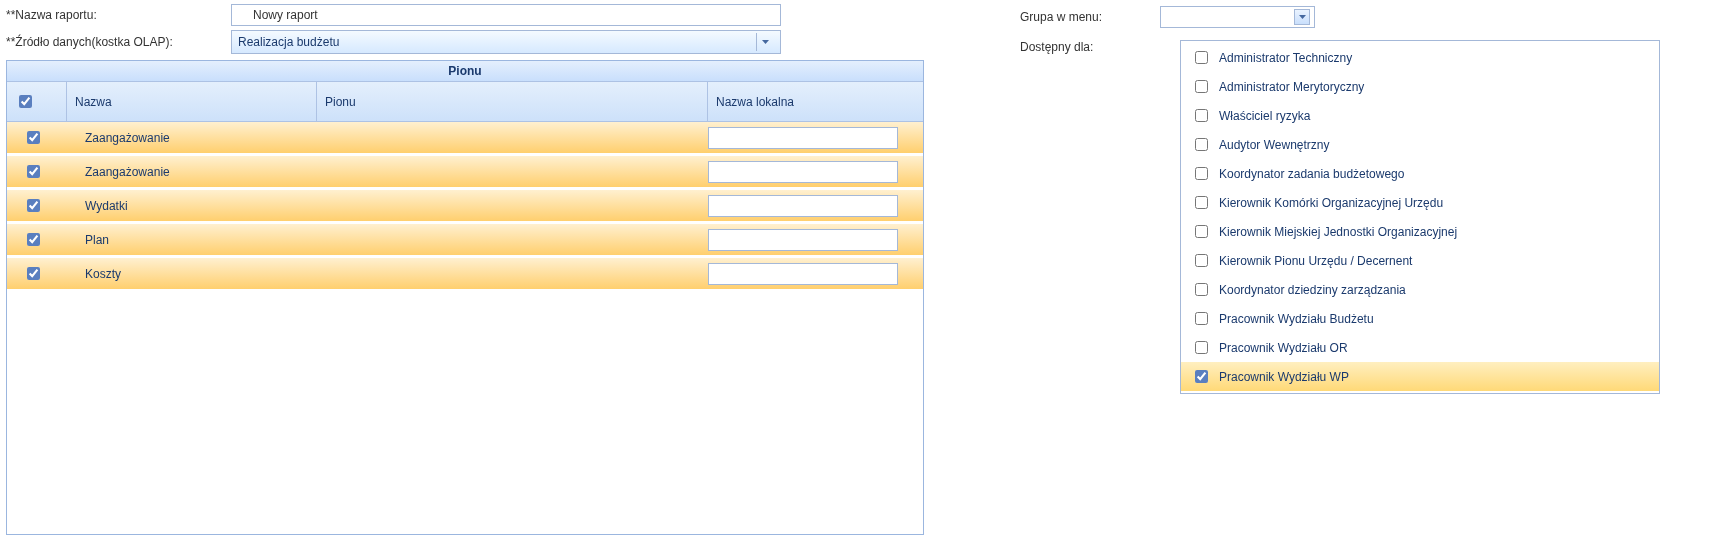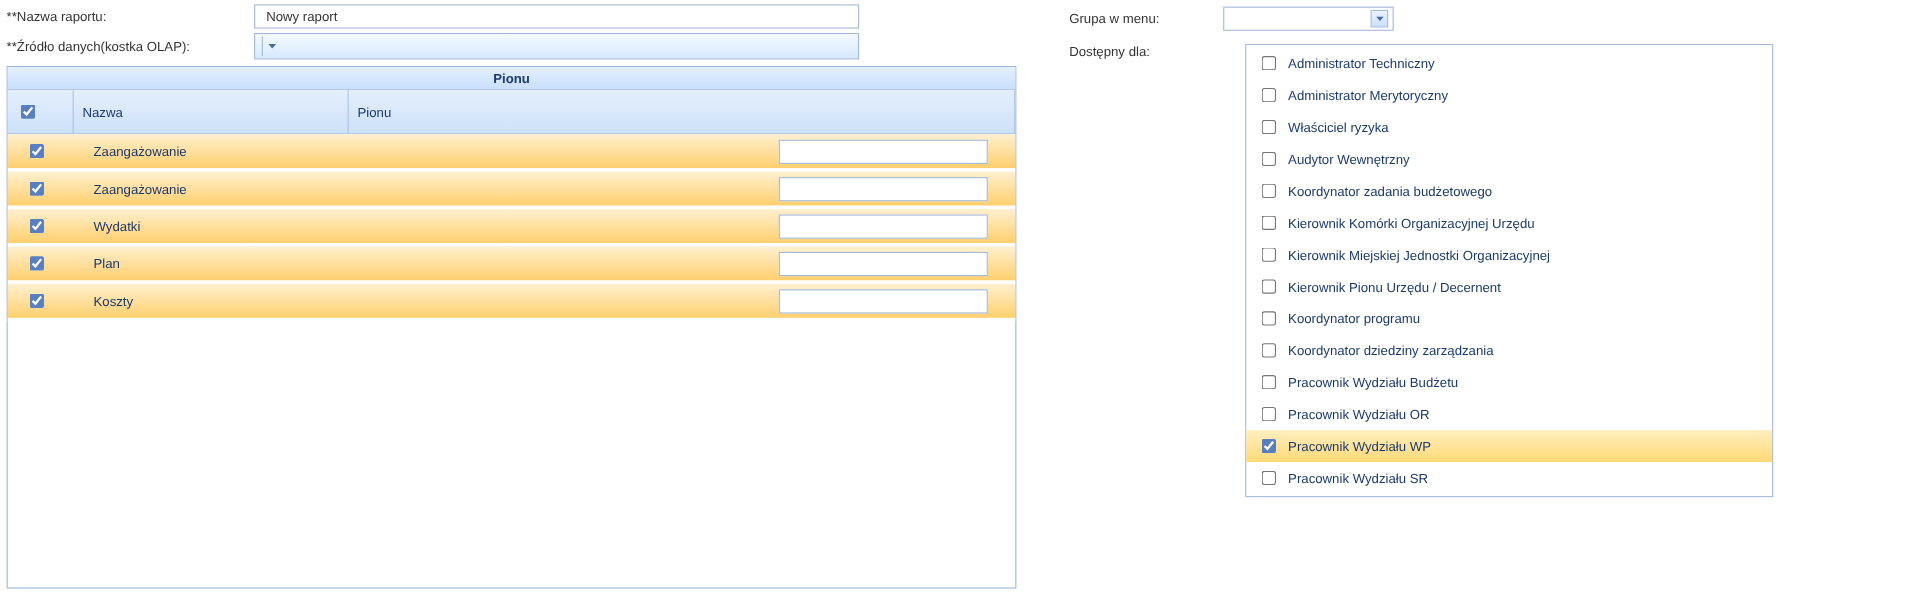--- a/index.html
+++ b/index.html
@@ -1,24 +1,24 @@
 <!DOCTYPE html>
 <html><head>
   <meta charset="utf-8">
   <style>
     * { box-sizing: border-box; font-family: Tahoma, Verdana, sans-serif; }
     body { margin: 0; padding: 4px 6px; font-size: 12px; color: #1b3a6d; background: #fff; }
     .form { display: block; }
-    .form-top { display: flex; gap: 24px; }
+    .form-top { display: flex; gap: 96px; }
     .form-left { flex: 0 0 auto; }
-    .form-right { flex: 0 0 auto; padding-right: 20px; margin-left: 24px; }
+    .form-right { flex: 0 0 auto; padding-right: 20px; }
     .row { display: flex; align-items: center; margin-bottom: 4px; }
     .label { width: 225px; color: #333; }
     input.text-input {
-      width: 550px; height: 22px; padding: 2px 10px;
+      width: 550px; height: 22px; padding: 2px 21px;
       border: 1px solid #a4b8d8; color: #333; font-size: 12px;
     }
     .combo { position: relative; width: 550px; height: 24px;
       border: 1px solid #a4b8d8; background: linear-gradient(#f4faff,#d6e9ff);
       display: flex; align-items: center; padding: 0 6px; color: #1b3a6d; cursor: pointer;
     }
     .combo .combo-text { flex: 1; }
     .combo .arrow {
       width: 18px; height: 18px; display:flex; align-items:center; justify-content:center;
       border-left: 1px solid #a4b8d8;
@@ -86,36 +86,38 @@
   <div class="form-top">
 
     <div class="form-left">
       <div class="row">
         <div class="label">**Nazwa raportu:</div>
         <input class="text-input" value="Nowy raport" style="">
       </div>
       <div class="row">
         <div class="label">**Źródło danych(kostka OLAP):</div>
         <div class="combo">
+          <span class="combo-text">Realizacja budżetu</span>
           <span class="arrow">
             <svg viewBox="0 0 7 4">
                 <path d="M0 0 L7 0 L3.5 4 Z" fill="#45689f"></path>
               </svg>
           </span>
         </div>
       </div>
 
       <div class="measures-panel">
         <div class="measures-title">Pionu</div>
         <div class="measures-header">
           <div class="col-check">
             <input type="checkbox" checked="" style="">
           </div>
           <div class="col-name">Nazwa</div>
           <div class="col-desc">Pionu</div>
+          <div class="col-local">Nazwa lokalna</div>
         </div>
         <div class="measures-rows" id="measures-rows">
             <div class="m-row">
               <div class="col-check">
                 <input type="checkbox" checked="" style="">
               </div>
               <div class="col-name">Zaangażowanie</div>
               <div class="col-desc"></div>
               <div class="col-local"><input class="local-input" value="" style=""></div>
             </div>
@@ -197,39 +199,31 @@
             <div class="role-item">
               <input type="checkbox" style="">
               <span>Kierownik Miejskiej Jednostki Organizacyjnej</span>
             </div>
             <div class="role-item">
               <input type="checkbox" style="">
               <span>Kierownik Pionu Urzędu / Decernent</span>
             </div>
             <div class="role-item">
               <input type="checkbox" style="">
-              <span>Koordynator programu</span>
-            </div>
-            <div class="role-item">
-              <input type="checkbox" style="">
               <span>Koordynator dziedziny zarządzania</span>
             </div>
             <div class="role-item">
               <input type="checkbox" style="">
               <span>Pracownik Wydziału Budżetu</span>
             </div>
             <div class="role-item">
               <input type="checkbox" style="">
               <span>Pracownik Wydziału OR</span>
             </div>
             <div class="role-item sel">
               <input type="checkbox" checked="" style="">
               <span>Pracownik Wydziału WP</span>
             </div>
-            <div class="role-item">
-              <input type="checkbox" style="">
-              <span>Pracownik Wydziału SR</span>
-            </div>
           </div>
       </div>
     </div>
   </div>
 </div>
 
 </body></html>

